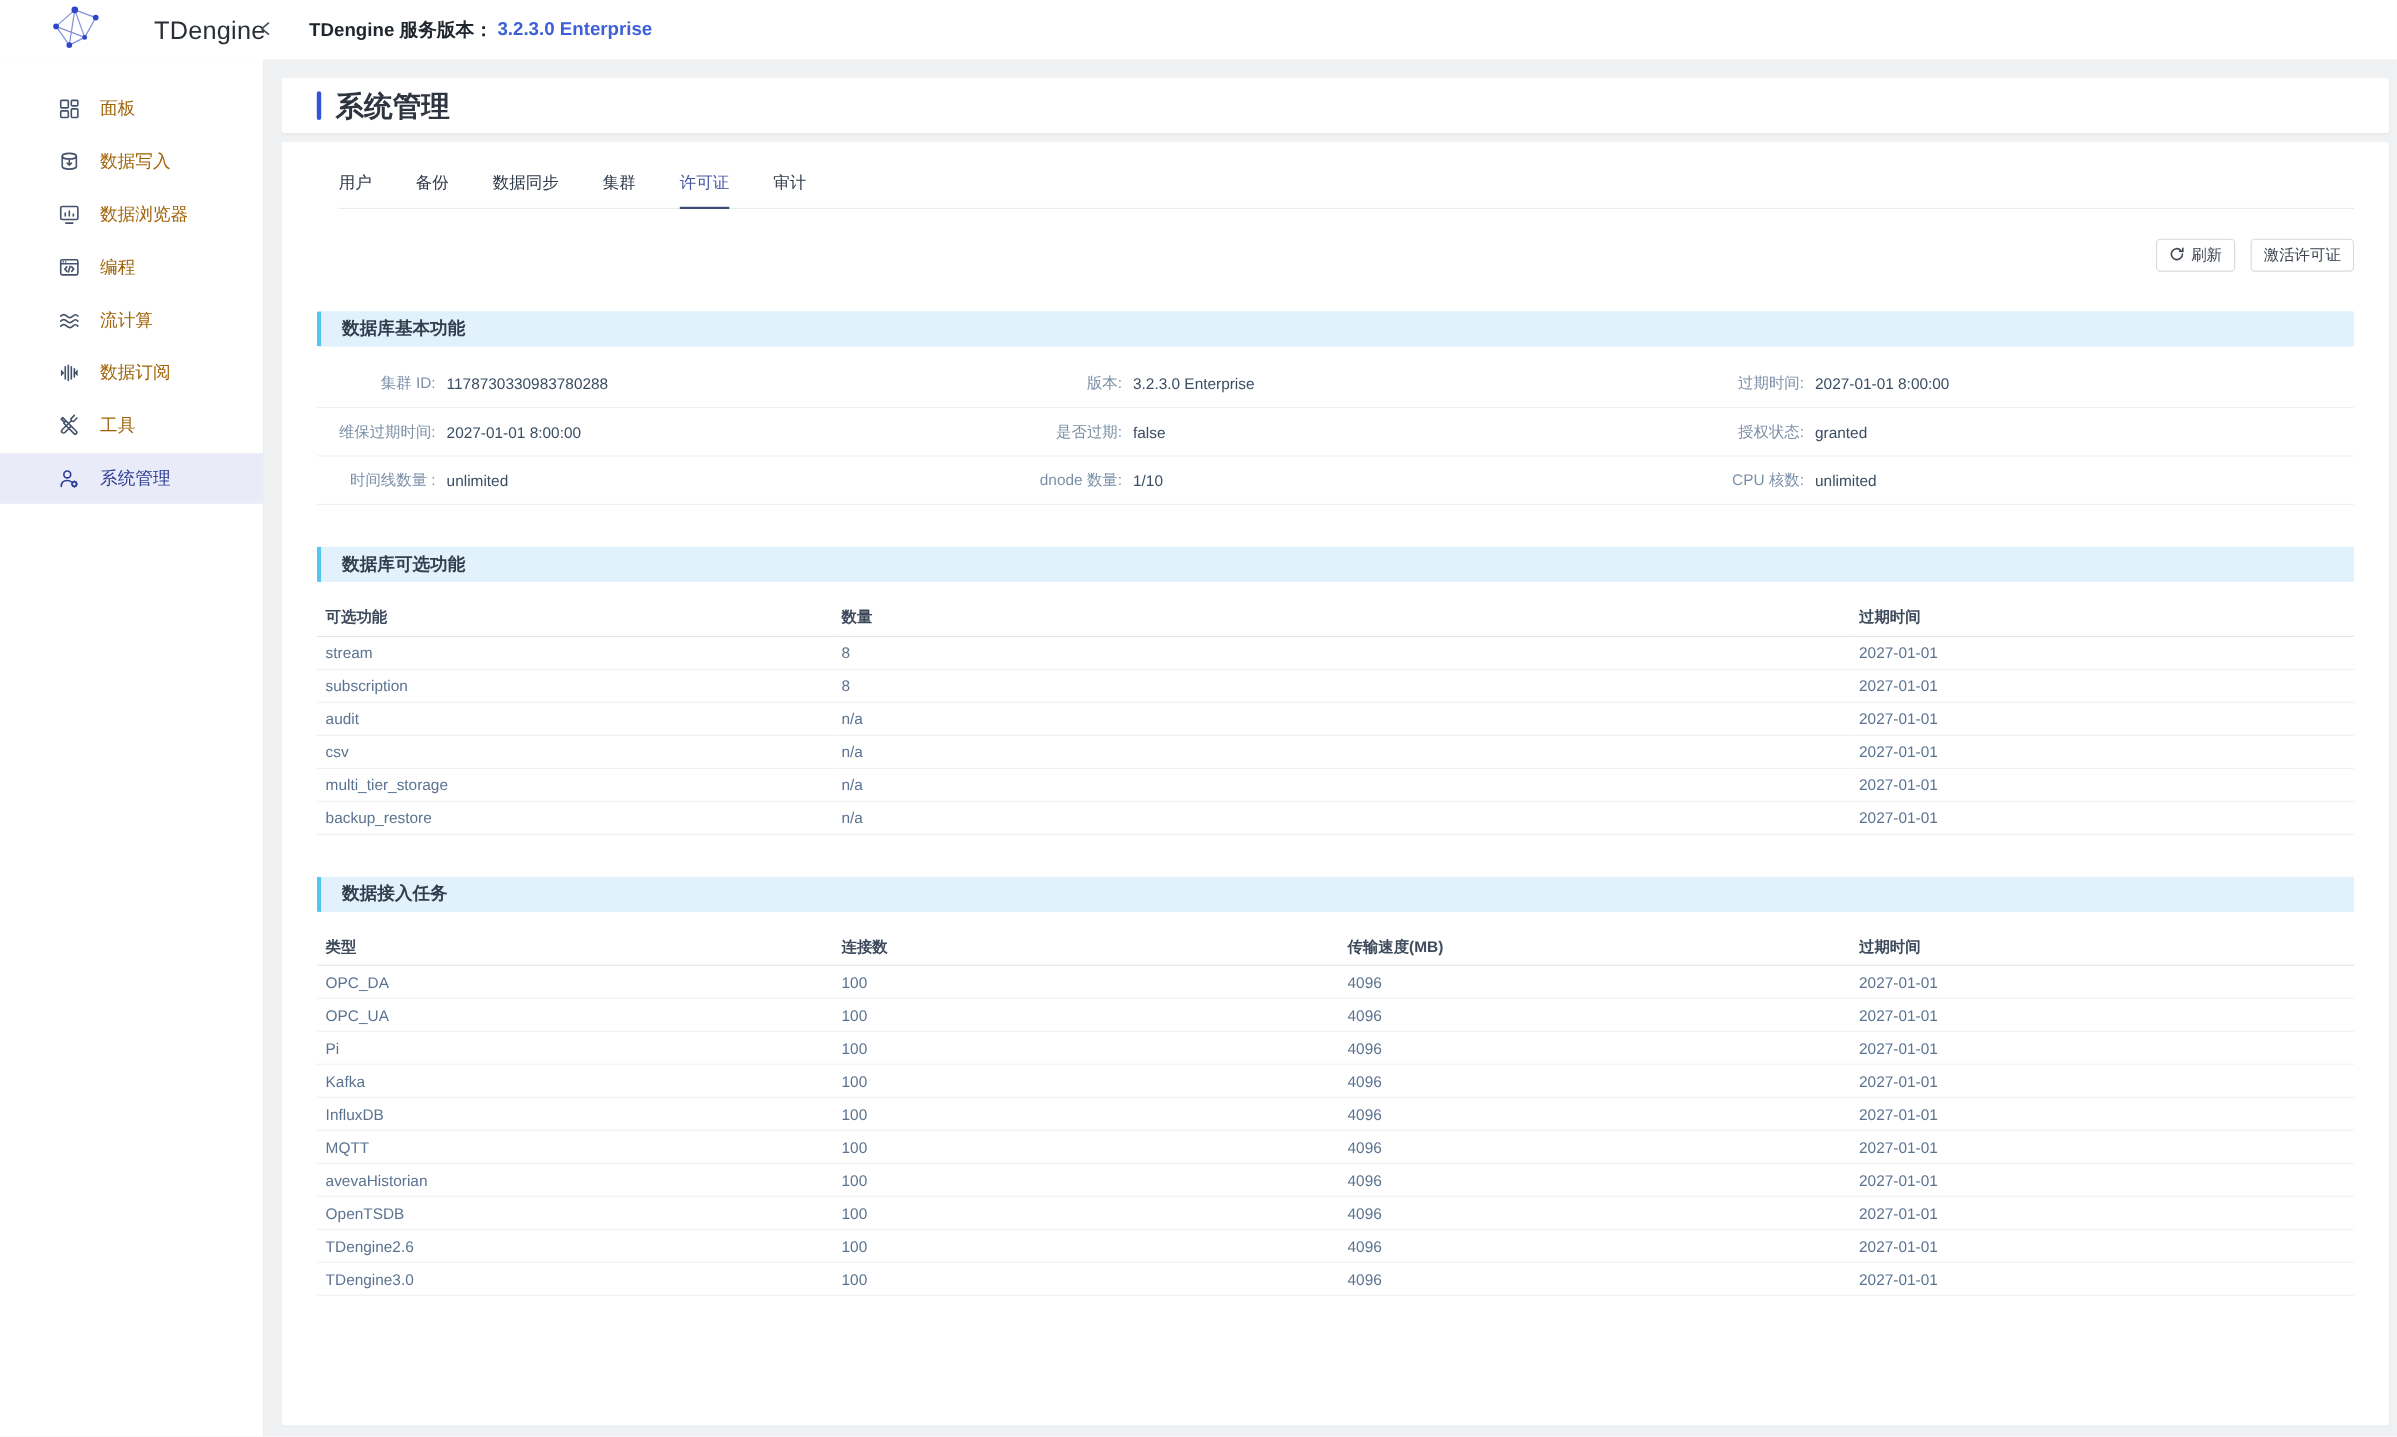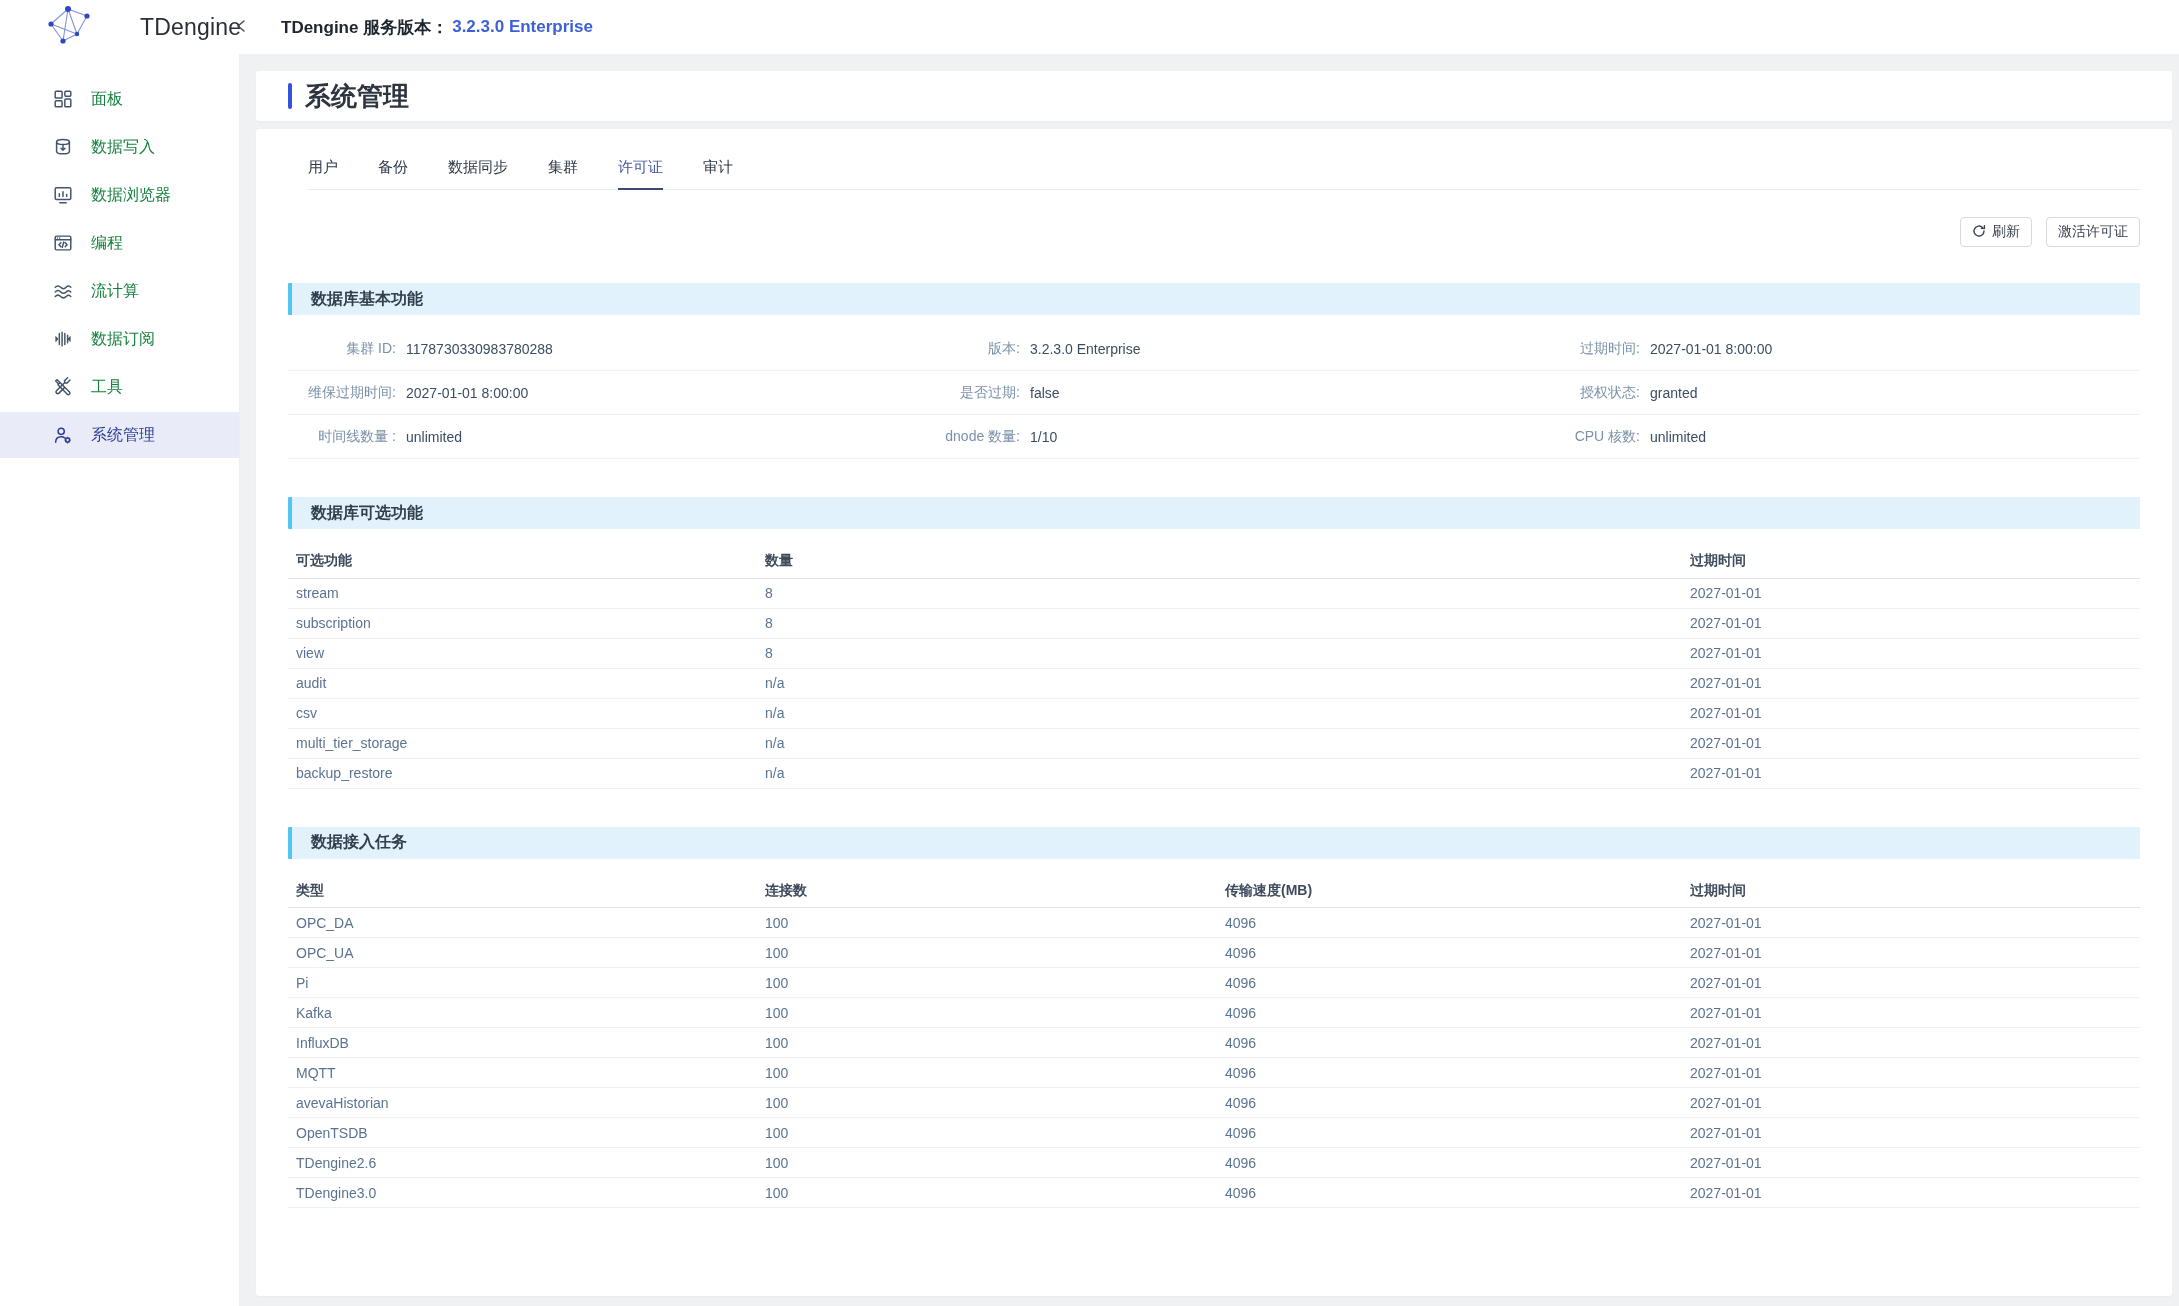--- a/index.html
+++ b/index.html
@@ -29,21 +29,21 @@
   }
   
   .top-header{position:absolute;left:0;top:0;width:2179px;height:54px;background:#fff;z-index:3;}
   .logo{position:absolute;left:47px;top:0;height:54px;display:flex;align-items:center;gap:7px;}
   .logo-text{font-size:23px;font-weight:500;color:#2A2E35;letter-spacing:.2px;margin-left:40px;}
   .collapse-btn{position:absolute;left:231px;top:0;height:54px;width:20px;display:flex;align-items:center;justify-content:center;background:none;border:none;cursor:pointer;color:#4a4f58;}
   .svc{position:absolute;left:281px;top:0;height:54px;display:flex;align-items:center;font-size:17px;font-weight:700;color:#20262E;}
   .svc a{color:var(--brand-blue);text-decoration:none;margin-left:4px;font-weight:700;}
   
   .sidebar{position:absolute;left:0;top:54px;width:240px;height:1252px;background:#fff;border-right:1px solid #ECEFF2;padding-top:22px;z-index:2;}
-  .side-item{height:46px;margin-bottom:2px;display:flex;align-items:center;padding-left:50px;gap:16px;font-size:16px;color:#15803d;cursor:pointer;}
+  .side-item{height:46px;margin-bottom:2px;display:flex;align-items:center;padding-left:50px;gap:16px;font-size:16px;color:#a16207;cursor:pointer;}
   .side-item .s-icon{width:25px;height:25px;display:flex;align-items:center;justify-content:center;color:#44536B;}
   .side-item.active{background:var(--side-active-bg);color:var(--side-active-text);font-weight:500;}
   .side-item.active .s-icon{color:var(--side-active-text);}
   
   .main{position:absolute;left:240px;top:54px;width:1939px;height:1252px;padding:17px 7px 0 16px;}
   .title-card{background:#fff;height:50px;border-radius:3px;display:flex;align-items:center;padding-left:32px;box-shadow:0 1px 2px rgba(0,0,0,.03);}
   .title-accent{width:4px;height:26px;border-radius:2px;background:var(--title-accent);margin-right:13px;}
   .page-title{font-size:26px;font-weight:600;color:#2E3440;}
   .content-card{background:#fff;border-radius:3px;margin-top:8px;height:1167px;padding:0 32px;box-shadow:0 1px 2px rgba(0,0,0,.03);overflow:hidden;}
   
@@ -291,25 +291,20 @@
               <td>stream</td>
               <td>8</td>
               <td>2027-01-01</td>
             </tr>
             <tr>
               <td>subscription</td>
               <td>8</td>
               <td>2027-01-01</td>
             </tr>
             <tr>
-              <td>view</td>
-              <td>8</td>
-              <td>2027-01-01</td>
-            </tr>
-            <tr>
               <td>audit</td>
               <td>n/a</td>
               <td>2027-01-01</td>
             </tr>
             <tr>
               <td>csv</td>
               <td>n/a</td>
               <td>2027-01-01</td>
             </tr>
             <tr>

